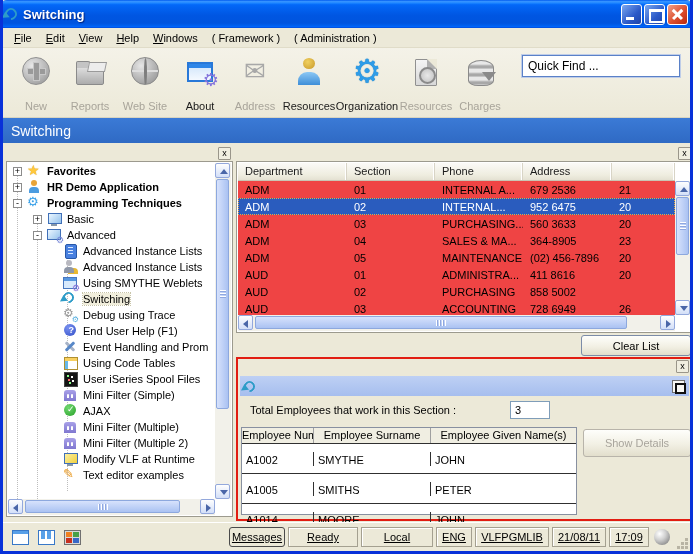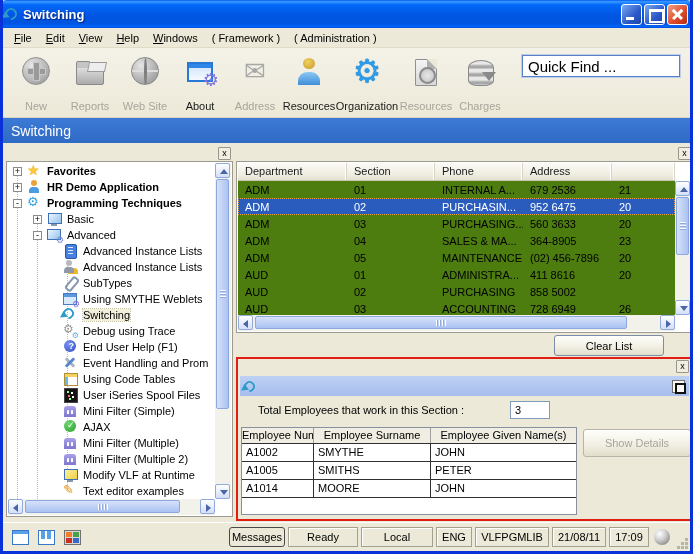--- a/index.html
+++ b/index.html
@@ -91,21 +91,21 @@
 
   .t-db { width:26px; height:26px; position:relative; margin-top:3px; }
   .t-db::before { content:""; position:absolute; left:1px; top:0; width:24px; height:24px;
     background:repeating-linear-gradient(180deg,#E8E8E8 0 3px,#A8A8A8 5px 7px,#E0E0E0 8px);
     border:1px solid #8A8A8A; border-radius:50% 50% 40% 40% / 30% 30% 20% 20%; }
   .t-db::after { content:""; position:absolute; right:-3px; bottom:-2px; border:7px solid transparent;
     border-top:9px solid #8A8A8A; }
 
   .quickfind { position:absolute; right:10px; top:7px; width:158px; height:21px; background:#FFF;
     border:1px solid #5A81C8; outline:1px solid #BFCDE8; font-family:"Liberation Sans",sans-serif;
-    font-size:15px; color:#000; padding:10px 5px; }
+    font-size:12px; color:#000; padding:10px 5px; }
 
   
   .banner { position:absolute; left:0; top:118px; width:687px; height:25px; background:linear-gradient(180deg,#3B7AD6,#2F6AC4);
     color:#FFF; font-size:14px; display:flex; align-items:center; padding-left:8px; }
 
   
   .strip { position:absolute; left:0; top:0; right:0; height:15px; background:#ECE9D8; }
   .xbtn { position:absolute; right:2px; top:1px; width:13px; height:13px; background:#F0EEE0;
     border:1px solid #9A968A; font-size:9px; line-height:11px; text-align:center; color:#000; border-radius:1px; }
 
@@ -191,69 +191,69 @@
     background:repeating-linear-gradient(180deg,#FFF 0 1px,#90A8E0 1px 2px,transparent 2px 3px); }
   .hthumb::after { content:""; position:absolute; top:3px; left:50%; margin-left:-5px; width:10px; height:6px;
     background:repeating-linear-gradient(90deg,#FFF 0 1px,#90A8E0 1px 2px,transparent 2px 3px); }
 
   
   .deptpanel { position:absolute; left:233px; top:146px; width:457px; height:187px; background:#ECE9D8; }
   .deptbox { position:absolute; left:0; top:15px; right:0; bottom:0; background:#FFF; border:1px solid #9C9A8E; }
   .dhdr { position:absolute; left:1px; top:1px; right:17px; height:18px; display:flex;
     background:linear-gradient(180deg,#FBFAF7,#EFEDE0 70%,#E4E1D2); border-bottom:1px solid #C9C5B4; }
   .dh { padding:2px 0 0 7px; border-right:1px solid #D8D4C6; box-shadow:inset -1px 0 0 #FFF; color:#1A1A1A; overflow:hidden; white-space:nowrap; }
-  .drows { position:absolute; left:1px; top:19px; right:17px; bottom:17px; background:#4d7c0f; overflow:hidden; }
+  .drows { position:absolute; left:1px; top:19px; right:17px; bottom:17px; background:#ef4444; overflow:hidden; }
   .drow { height:17px; display:flex; align-items:center; }
   .dc { padding-left:7px; white-space:nowrap; overflow:hidden; color:#000; }
   .c0{width:109px;flex:none;} .c1{width:88px;flex:none;} .c2{width:88px;flex:none;} .c3{width:89px;flex:none;} .c4{flex:1;}
   .drow.sel { background:#2A5CBE; outline:1px dotted #E8A848; outline-offset:-1px; }
   .drow.sel .dc { color:#FFF; }
 
   
   .xpbtn { background:linear-gradient(180deg,#FEFEFB,#F2F0E4 55%,#E2DECC); border:1px solid #7C8CA8;
     border-radius:3px; display:flex; align-items:center; justify-content:center; color:#000; font-size:11px; }
-  .clearlist { position:absolute; left:551px; top:335px; width:110px; height:21px; }
+  .clearlist { position:absolute; left:578px; top:335px; width:110px; height:21px; }
 
   
   .switchpanel { position:absolute; left:233px; top:357px; width:457px; height:164px;
     border:2px solid #E21D12; background:#ECE9D8; }
   .sw-x { position:absolute; right:2px; top:1px; width:13px; height:13px; background:#F0EEE0;
     border:1px solid #9A968A; font-size:9px; line-height:11px; text-align:center; border-radius:1px; }
   .sw-hdr { position:absolute; left:2px; top:17px; right:2px; height:20px;
     background:linear-gradient(180deg,#BED0F4,#A6BEEE); display:flex; align-items:center; padding:0 4px; }
   .sw-hdr .htxt { color:#16366E; margin-left:6px; }
   .sw-sq { margin-left:auto; width:13px; height:13px; background:#F8F8F4; border:1px solid #707070; position:relative; }
   .sw-sq::after { content:""; position:absolute; left:2px; top:2px; width:7px; height:7px; border:2px solid #101010; }
-  .sw-total { position:absolute; left:20px; top:45px; color:#000; }
+  .sw-total { position:absolute; left:12px; top:45px; color:#000; }
   .sw-count { position:absolute; left:272px; top:42px; width:40px; height:18px; background:#FFF;
     border:1px solid #7F9DB9; padding:1px 4px; font-size:11px; color:#000; font-family:"Liberation Sans",sans-serif; }
   .emp { position:absolute; left:3px; top:68px; width:336px; height:88px; background:#FFF; border:1px solid #8890A0; }
   .emp-hdr { display:flex; height:16px; background:#F0EEE2; border-bottom:1px solid #303030; }
   .eh { text-align:center; overflow:hidden; white-space:nowrap; padding-top:1px; color:#000;
     border-right:1px solid #A0A0A0; }
   .e0{width:72px;flex:none;} .e1{width:117px;flex:none;} .e2{flex:1;border-right:none;}
-  .erow { display:flex; height:18px; border-bottom:1px solid #303030; }
+  .erow { display:flex; height:30px; border-bottom:1px solid #303030;align-items:center; }
   .ec { padding:2px 0 0 4px; overflow:hidden; white-space:nowrap; color:#000; border-right:1px solid #303030; }
   .ec.e2 { border-right:none; }
   .showdet { position:absolute; left:345px; top:70px; width:108px; height:28px; border:1px solid #B8B4AA;
     color:#A8A49C; border-radius:3px; }
 
   
   .statusbar { position:absolute; left:0; top:522px; width:687px; height:29px; background:#ECE9D8;
     border-top:1px solid #FFF; display:flex; align-items:center; }
   .sico { width:17px; height:15px; position:relative; margin-left:9px; }
   .sico.w1::before, .sico.w2::before { content:""; position:absolute; inset:0; border:1px solid #3878C8; background:#FFF; }
   .sico.w1::after { content:""; position:absolute; left:1px; top:1px; right:1px; height:3px; background:#58A0E8; }
   .sico.w2::after { content:""; position:absolute; left:3px; top:5px; width:4px; height:4px; background:#58A0E8;
     box-shadow:6px 0 0 #58A0E8, 0 -4px 0 #58A0E8, 6px -4px 0 #58A0E8; }
   .sico.w3::before { content:""; position:absolute; inset:0; border:1px solid #707070; background:#D8D8D8; }
   .sico.w3::after { content:""; position:absolute; left:2px; top:2px; width:6px; height:5px; background:#F08020;
     box-shadow:7px 0 0 #48A048, 0 6px 0 #C83020, 7px 6px 0 #3868C8; }
   .seg { height:20px; border:1px solid #A4A090; box-shadow:inset 1px 1px 0 #FFF; display:flex; align-items:center;
-    justify-content:center; color:#000; background:#ECE9D8; margin-left:3px; padding:0 6px; }
+    justify-content:center; color:#000; background:#ECE9D8; margin-left:3px; padding:0 6px;text-decoration:underline; }
   .seg.btn { border:1px solid #4A4A4A; border-radius:3px; box-shadow:none; }
   .sphere { width:16px; height:16px; border-radius:50%; margin-left:5px;
     background:radial-gradient(circle at 35% 30%,#FFF,#D0D0D0 40%,#969696 75%,#6E6E6E); }
   .grip { position:absolute; right:2px; bottom:2px; width:12px; height:12px; }
   .grip::after { content:""; position:absolute; right:0; bottom:0; width:3px; height:3px; background:#B8B4A4;
     box-shadow:-4px 0 0 #B8B4A4, 0 -4px 0 #B8B4A4, -8px 0 0 #B8B4A4, 0 -8px 0 #B8B4A4, -4px -4px 0 #B8B4A4; }
 </style>
 </head>
 <body>
 
@@ -380,24 +380,20 @@
         </div>
         <div class="ti lvl2">
           <span class="icn i-list"></span>
           <span class="tl">Advanced Instance Lists</span>
         </div>
         <div class="ti lvl2">
           <span class="icn i-personkey"></span>
           <span class="tl">Advanced Instance Lists</span>
         </div>
         <div class="ti lvl2">
-          <span class="icn i-clip"></span>
-          <span class="tl">SubTypes</span>
-        </div>
-        <div class="ti lvl2">
           <span class="icn i-webgear"></span>
           <span class="tl">Using SMYTHE Weblets</span>
         </div>
         <div class="ti lvl2 sel">
           <span class="icn"><span class="i-switch" style="width:11px;height:11px"></span></span>
           <span class="tl">Switching</span>
         </div>
         <div class="ti lvl2">
           <span class="icn i-gears"></span>
           <span class="tl">Debug using Trace</span>
@@ -475,21 +471,21 @@
         <div class="drow">
           <span class="dc c0">ADM</span>
           <span class="dc c1">01</span>
           <span class="dc c2">INTERNAL A...</span>
           <span class="dc c3">679 2536</span>
           <span class="dc c4">21</span>
         </div>
         <div class="drow sel">
           <span class="dc c0">ADM</span>
           <span class="dc c1">02</span>
-          <span class="dc c2">PURCHASIN...</span>
+          <span class="dc c2">INTERNAL...</span>
           <span class="dc c3">952 6475</span>
           <span class="dc c4">20</span>
         </div>
         <div class="drow">
           <span class="dc c0">ADM</span>
           <span class="dc c1">03</span>
           <span class="dc c2">PURCHASING...</span>
           <span class="dc c3">560 3633</span>
           <span class="dc c4">20</span>
         </div>

